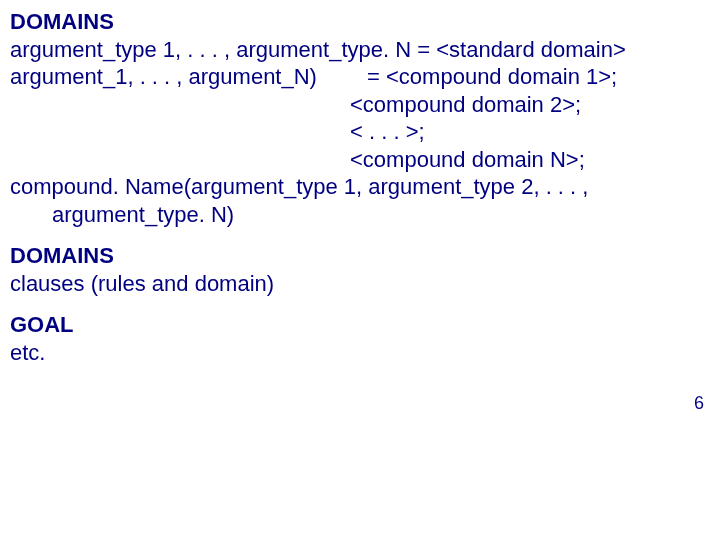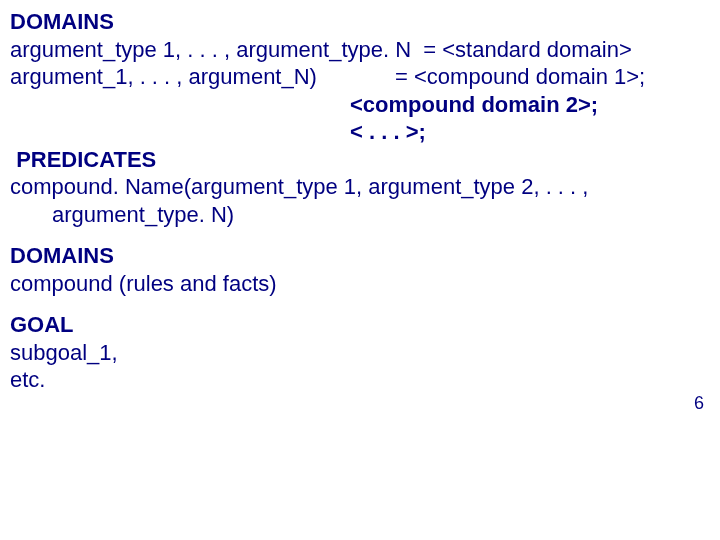--- a/index.html
+++ b/index.html
@@ -18,66 +18,63 @@
     position: relative;
     width: 720px;
     height: 424px;
     box-sizing: border-box;
     padding: 8px 10px 0 10px;
   }
   .bold { font-weight: bold; }
   .block { margin-bottom: 0; }
   .section-gap { height: 14px; }
   .indent1 { padding-left: 42px; }
-  .indent2 { padding-left: 340px; font-weight: bold; }
+  .indent2 { padding-left: 340px; }
   .row { white-space: nowrap; }
   .page-num {
     position: absolute;
     right: 16px;
     bottom: 10px;
     font-size: 18px;
     color: #000080;
   }
 </style>
 </head>
 <body>
 
 <div class="page">
 
   <div class="block">
     <div class="bold row">DOMAINS</div>
     <div class="row">
       <span>argument_type 1, . . . , argument_type. N</span>
-      <span style="margin-left:6px;">= &lt;standard domain&gt;</span>
+      <span style="">= &lt;standard domain&gt;</span>
     </div>
     <div class="row">
       <span>argument_1, . . . , argument_N)</span>
-      <span style="margin-left:72px;">= &lt;compound domain 1&gt;;</span>
+      <span style="margin-left:44px;">= &lt;compound domain 1&gt;;</span>
     </div>
     <div class="row indent2">&lt;compound domain 2&gt;;</div>
     <div class="row indent2">&lt; . . . &gt;;</div>
+    <div class="row indent2">&lt;compound domain N&gt;;</div>
   </div>
 
   <div class="block">
-    <div class="bold row">
-      &nbsp;<span>PREDICATES</span>
-    </div>
     <div class="row">compound. Name(argument_type 1, argument_type 2, . . . ,</div>
     <div class="row indent1">argument_type. N)</div>
   </div>
 
   <div class="section-gap"></div>
 
   <div class="block">
     <div class="bold row">DOMAINS</div>
-    <div class="row">compound (rules and facts)</div>
+    <div class="row">clauses (rules and domain)</div>
   </div>
 
   <div class="section-gap"></div>
 
   <div class="block">
     <div class="bold row">GOAL</div>
-    <div class="row">subgoal_1,</div>
     <div class="row">etc.</div>
   </div>
 
   <div class="page-num">6</div>
 </div>
 
 </body></html>

